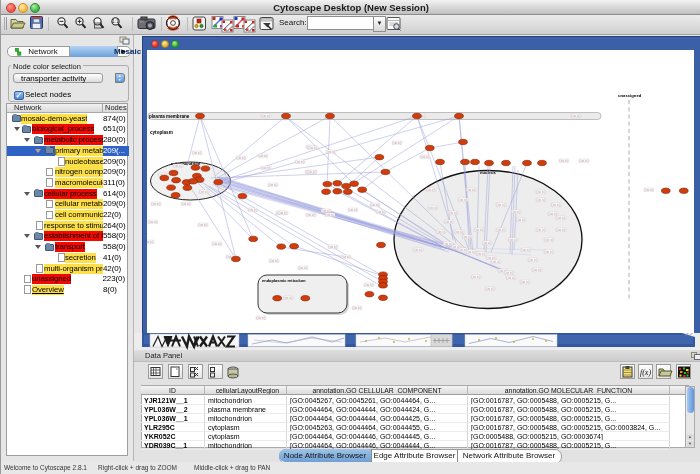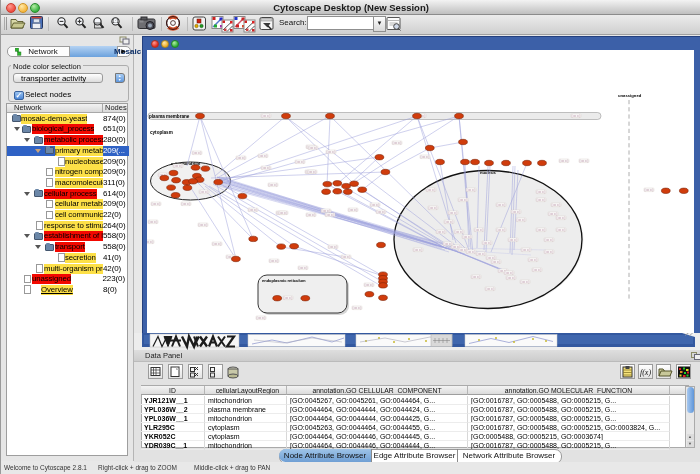--- a/index.html
+++ b/index.html
@@ -275,21 +275,21 @@
         <span class="lbl lblG" style="left:37px;max-width:59px;">multi-organism pro</span>
         <span class="cnt" style="left:96px;width:26px;text-align:left;">42(0)</span>
       </div>
       <div class="trow" style="left:0;top:161.7px;width:122px;">
         <span class="file" style="left:17px;"></span>
         <span class="lbl lblR" style="left:25px;max-width:71px;">unassigned</span>
         <span class="cnt" style="left:92px;width:26px;text-align:right;">223(0)</span>
       </div>
       <div class="trow" style="left:0;top:172.4px;width:122px;">
         <span class="file" style="left:17px;"></span>
-        <span class="lbl lblG" style="left:34px;max-width:71px;text-decoration:underline;">Overview</span>
+        <span class="lbl lblG" style="left:25px;max-width:71px;text-decoration:underline;">Overview</span>
         <span class="cnt" style="left:96px;width:26px;text-align:left;">8(0)</span>
       </div>
     </div>
 
 <div class="abs" id="netwin"></div>
 <div class="abs" style="left:150px;top:40px;width:6px;height:6px;border-radius:50%;background:radial-gradient(circle at 35% 30%,#ff9b92,#e0281c 70%);border:0.5px solid #a32;"></div>
 <div class="abs" style="left:160px;top:40px;width:6px;height:6px;border-radius:50%;background:radial-gradient(circle at 35% 30%,#ffe9a8,#f0ad27 70%);border:0.5px solid #a82;"></div>
 <div class="abs" style="left:170px;top:40px;width:6px;height:6px;border-radius:50%;background:radial-gradient(circle at 35% 30%,#b4eea4,#2fae37 70%);border:0.5px solid #282;"></div>
 <div class="abs" id="netcanvas"></div>
 <svg class="abs" style="left:146px;top:50px" width="547" height="285" viewBox="0 0 547 285" id="netsvg">

